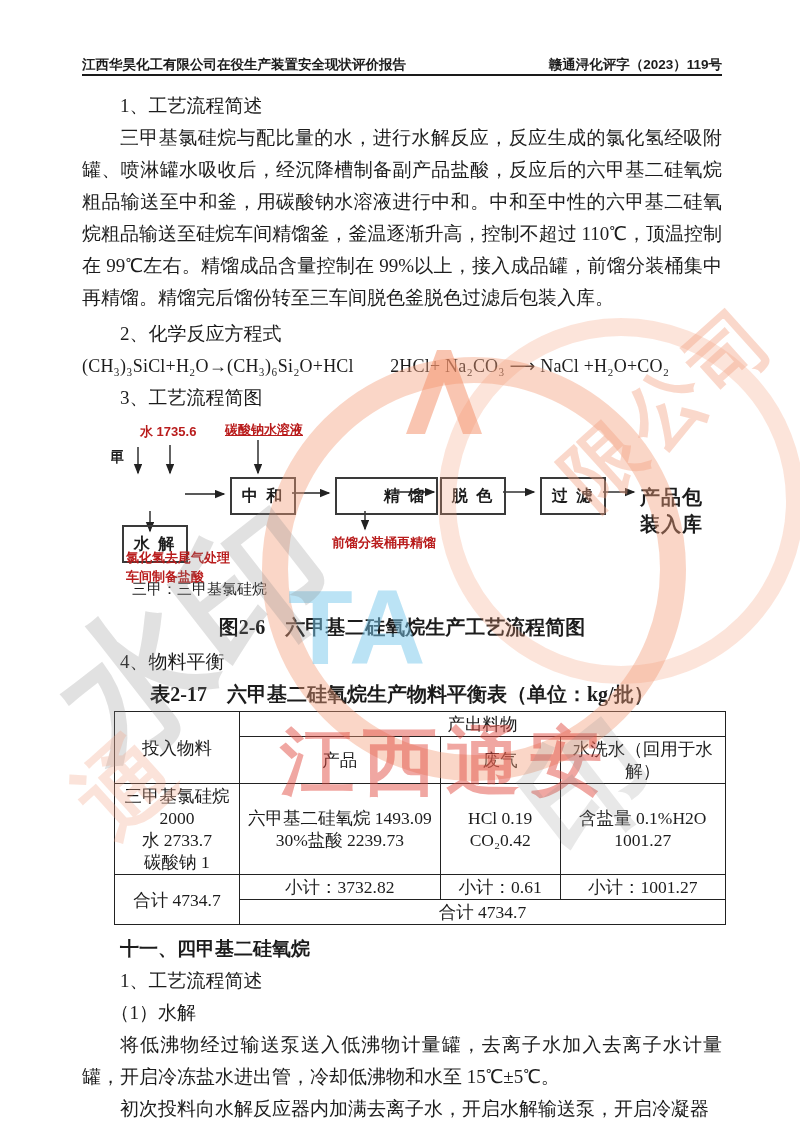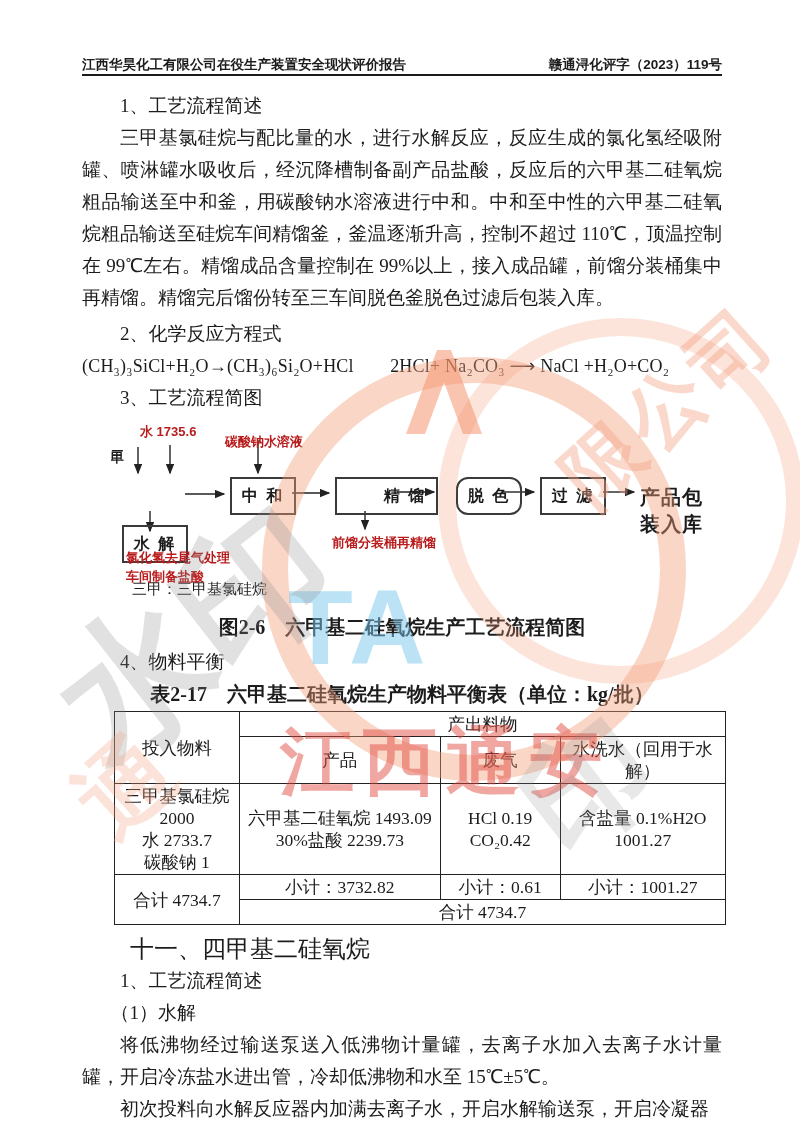--- a/index.html
+++ b/index.html
@@ -51,21 +51,21 @@
   table.balance {
     border-collapse:collapse; margin:3px 0 0 32px; width:612px;
     font-size:17.5px; table-layout:fixed;
   }
   table.balance td {
     border:1.5px solid #222; text-align:center; vertical-align:middle;
     padding:1px 2px; line-height:22px; white-space:pre-line;margin-left:8px;
   }
   .c1{width:123px;} .c2{width:198px;} .c3{width:118px;} .c4{width:163px;}
 
-  .sec-title { font-size:24px; font-weight:normal; line-height:32px; margin-top:8px; }
+  .sec-title { font-size:19px; font-weight:bold; line-height:32px; margin-top:8px; }
 
   
   .wm { position:absolute; inset:0; pointer-events:none; z-index:4; overflow:hidden; }
   .wm-ring1 { position:absolute; left:262px; top:357px; width:372px; height:372px;
               border:26px solid rgba(243,158,121,0.42); border-radius:50%; }
   .wm-ring2 { position:absolute; left:438px; top:318px; width:330px; height:330px;
               border:18px solid rgba(243,158,121,0.28); border-radius:50%; }
   .wm-logo  { position:absolute; left:400px; top:346px; }
   .wm-ta { position:absolute; left:288px; top:577px;
            font-family:"Liberation Sans", sans-serif; font-weight:bold;
@@ -122,27 +122,27 @@
         <line x1="210" y1="77" x2="247" y2="77" stroke="#222" stroke-width="1.4" marker-end="url(#ah)"></line>
         <line x1="315" y1="76" x2="352" y2="76" stroke="#222" stroke-width="1.4" marker-end="url(#ah)"></line>
         <line x1="421" y1="76" x2="452" y2="76" stroke="#222" stroke-width="1.4" marker-end="url(#ah)"></line>
         <line x1="521" y1="76" x2="552" y2="76" stroke="#222" stroke-width="1.4" marker-end="url(#ah)"></line>
 
         <line x1="68" y1="95" x2="68" y2="115" stroke="#222" stroke-width="1.4" marker-end="url(#ah)"></line>
         <line x1="283" y1="95" x2="283" y2="113" stroke="#222" stroke-width="1.4" marker-end="url(#ah)"></line>
       </svg>
 
       <span class="dlabel" style="left:58px; top:6px;">水 1735.6</span>
-      <span class="dlabel" style="left:143px; top:16px;">碳酸钠水溶液</span>
+      <span class="dlabel" style="left:143px; top:4px;text-decoration:underline;">碳酸钠水溶液</span>
       <span class="vlabel" style="left:26px; top:24px;">三甲</span>
 
       <div class="fbox" style="left:40px;margin-top:48px;">水 解</div>
       <div class="fbox" style="left:148px;">中 和</div>
       <div class="fbox" style="left:253px;padding-left:37px;">精 馏</div>
-      <div class="fbox" style="left:374px;border-radius:12px;">脱 色</div>
+      <div class="fbox" style="left:358px;">脱 色</div>
       <div class="fbox" style="left:458px;">过 滤</div>
 
       <span class="outlabel" style="left:558px; top:68px;">产品包装入库</span>
       <span class="dlabel" style="left:44px; top:132px;">氯化氢去尾气处理
 车间制备盐酸</span>
       <span class="dlabel" style="left:250px; top:117px;">前馏分装桶再精馏</span>
     </div>
 
     <p class="legend-line">三甲：三甲基氯硅烷</p>
     <p class="fig-caption">图2-6　六甲基二硅氧烷生产工艺流程简图</p>

